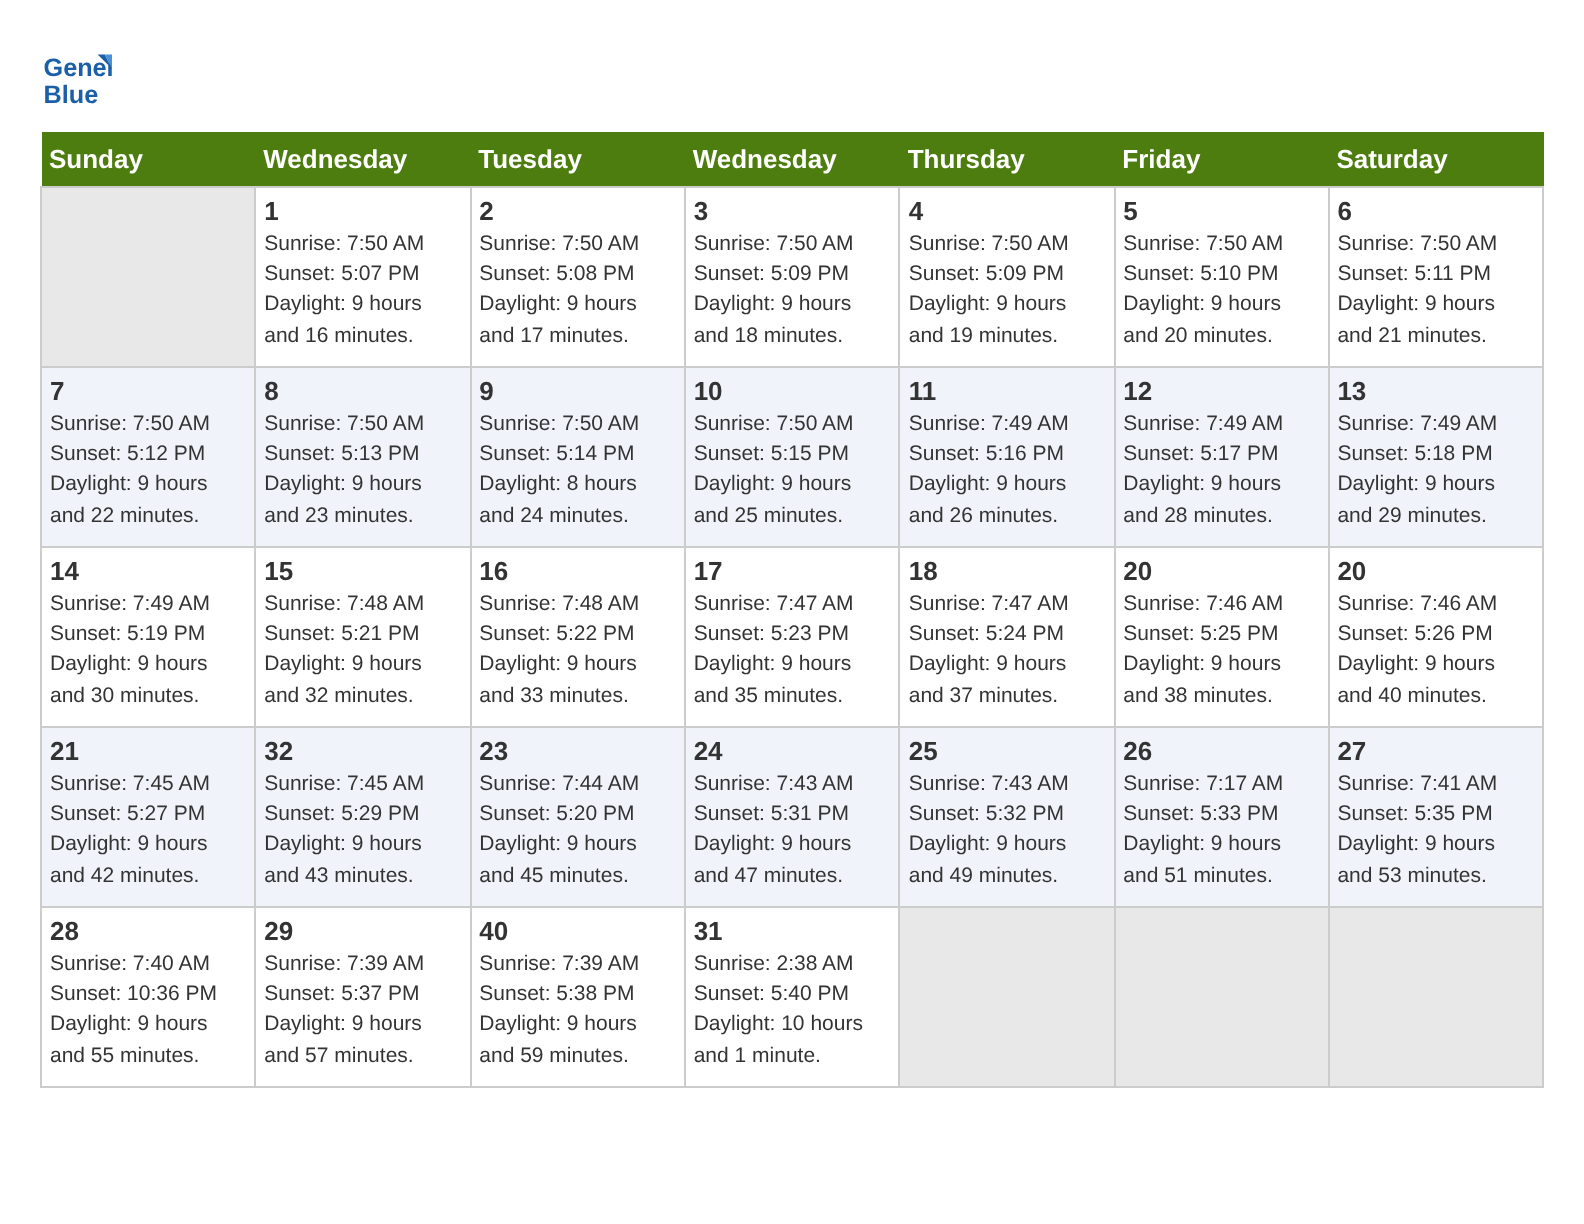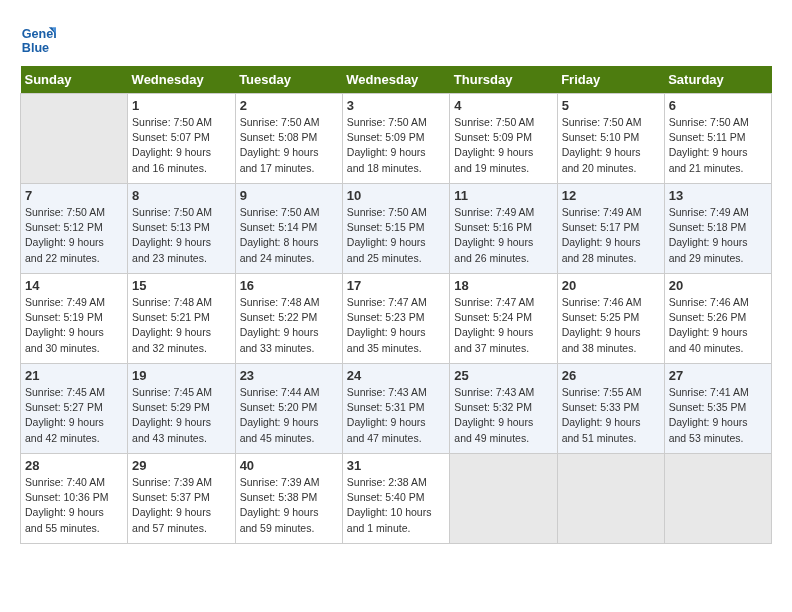--- a/index.html
+++ b/index.html
@@ -203,38 +203,38 @@
           <span class="day-num">20</span>
           <div class="day-info"><span>Sunrise: 7:46 AM</span><br><span>Sunset: 5:26 PM</span><br><span>Daylight: 9 hours and 40 minutes.</span></div>
         </td>
       </tr>
       <tr>
         <td>
           <span class="day-num">21</span>
           <div class="day-info"><span>Sunrise: 7:45 AM</span><br><span>Sunset: 5:27 PM</span><br><span>Daylight: 9 hours and 42 minutes.</span></div>
         </td>
         <td>
-          <span class="day-num">19</span>
+          <span class="day-num">32</span>
           <div class="day-info"><span>Sunrise: 7:45 AM</span><br><span>Sunset: 5:29 PM</span><br><span>Daylight: 9 hours and 43 minutes.</span></div>
         </td>
         <td>
           <span class="day-num">23</span>
           <div class="day-info"><span>Sunrise: 7:44 AM</span><br><span>Sunset: 5:20 PM</span><br><span>Daylight: 9 hours and 45 minutes.</span></div>
         </td>
         <td>
           <span class="day-num">24</span>
           <div class="day-info"><span>Sunrise: 7:43 AM</span><br><span>Sunset: 5:31 PM</span><br><span>Daylight: 9 hours and 47 minutes.</span></div>
         </td>
         <td>
           <span class="day-num">25</span>
           <div class="day-info"><span>Sunrise: 7:43 AM</span><br><span>Sunset: 5:32 PM</span><br><span>Daylight: 9 hours and 49 minutes.</span></div>
         </td>
         <td>
           <span class="day-num">26</span>
-          <div class="day-info"><span>Sunrise: 7:55 AM</span><br><span>Sunset: 5:33 PM</span><br><span>Daylight: 9 hours and 51 minutes.</span></div>
+          <div class="day-info"><span>Sunrise: 7:17 AM</span><br><span>Sunset: 5:33 PM</span><br><span>Daylight: 9 hours and 51 minutes.</span></div>
         </td>
         <td>
           <span class="day-num">27</span>
           <div class="day-info"><span>Sunrise: 7:41 AM</span><br><span>Sunset: 5:35 PM</span><br><span>Daylight: 9 hours and 53 minutes.</span></div>
         </td>
       </tr>
       <tr>
         <td>
           <span class="day-num">28</span>
           <div class="day-info"><span>Sunrise: 7:40 AM</span><br><span>Sunset: 10:36 PM</span><br><span>Daylight: 9 hours and 55 minutes.</span></div>

